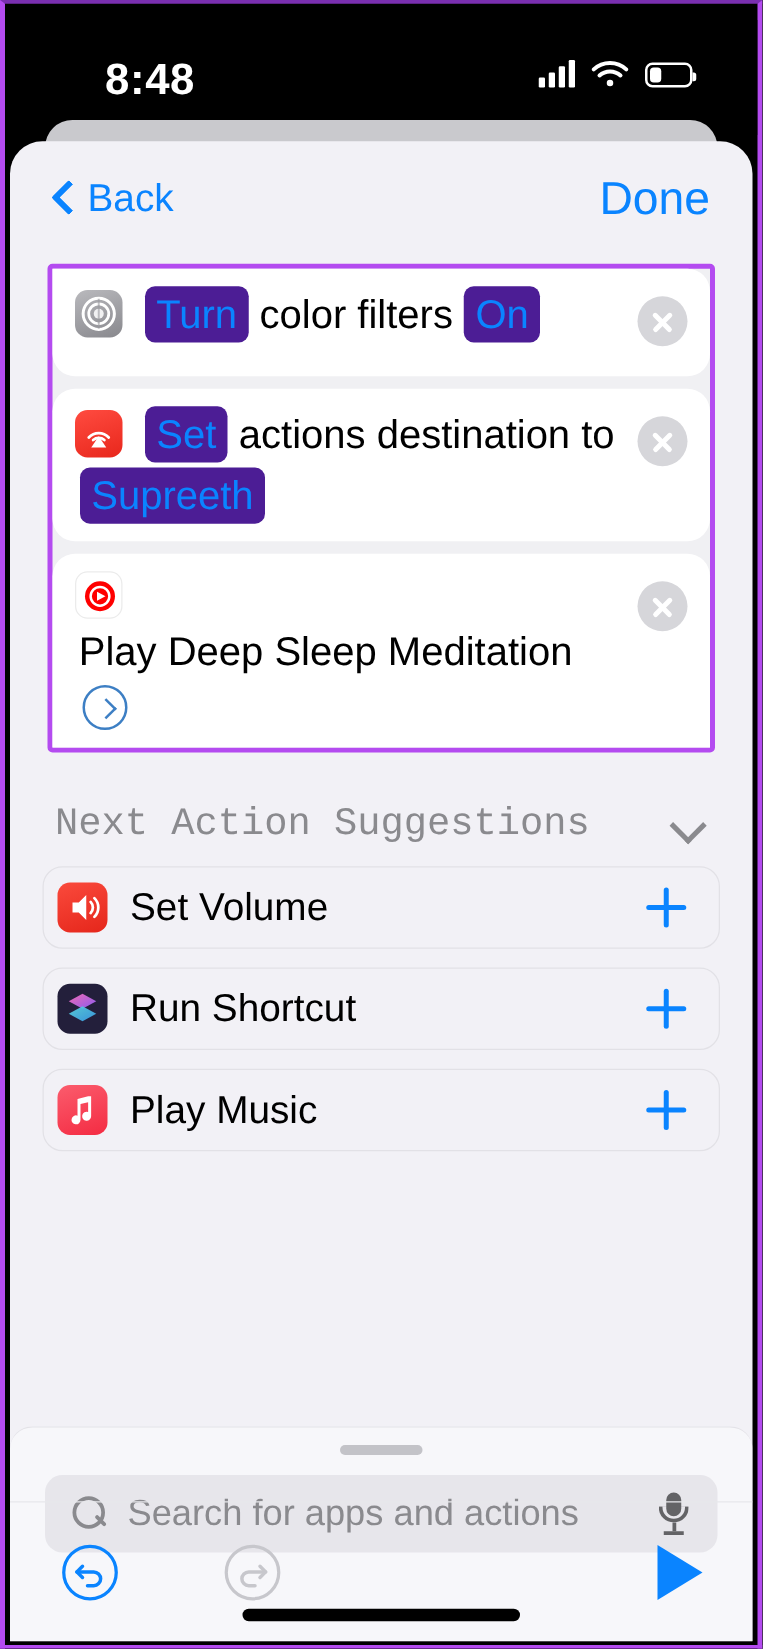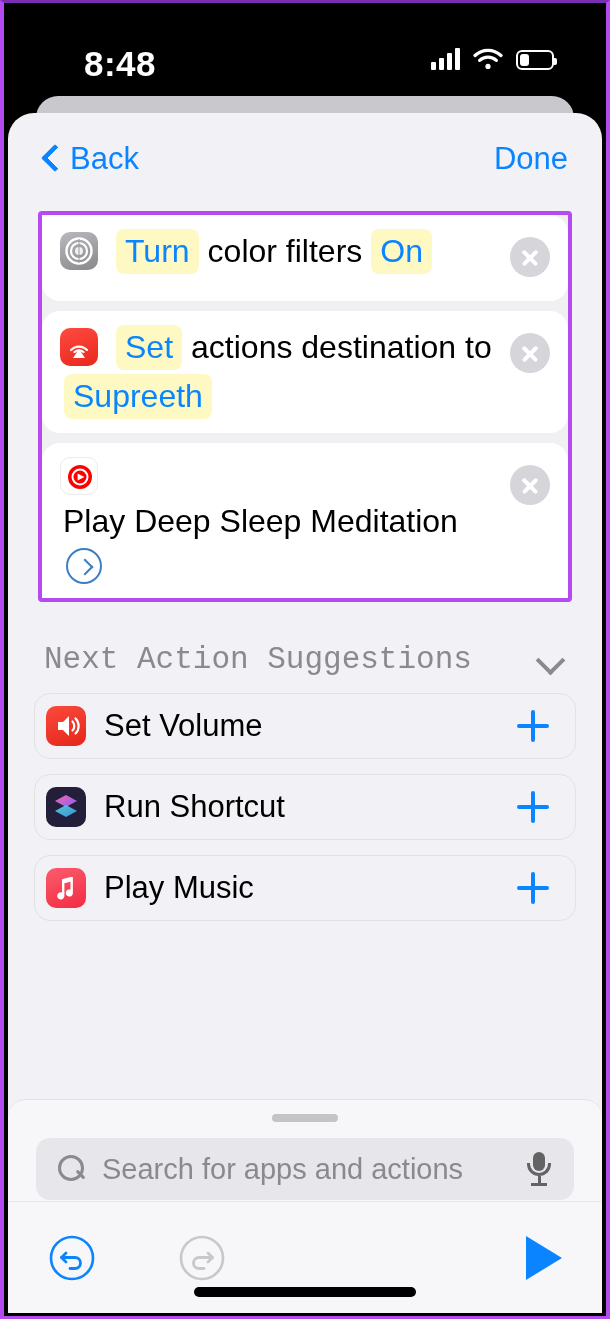--- a/index.html
+++ b/index.html
@@ -70,21 +70,21 @@
   }
   #back-btn { display:flex; align-items:center; gap:10px; cursor:pointer; }
   #back-chevron { width:18px; height:30px; position:relative; }
   #back-chevron::before{
     content:""; position:absolute; left:3px; top:4px;
     width:15px; height:15px;
     border-left:5px solid #0a84ff; border-bottom:5px solid #0a84ff;
     transform:rotate(45deg); border-radius:2px;
   }
   #back-label { font-size:31px; color:#0a84ff; }
-  #done-btn { font-size:31px; color:#0a84ff; cursor:pointer; }
+  #done-btn { font-size:37px; color:#0a84ff; cursor:pointer; }
 
   
   #actions-wrap {
     position:relative; margin:6px 30px 0 30px;
     border:4px solid #b44bf0; border-radius:4px;
     background:#f0f0f3;
   }
   .action-card {
     background:#fff; position:relative;
     padding:14px 70px 14px 18px;
@@ -99,21 +99,21 @@
     display:flex; align-items:center; flex-wrap:wrap;
     gap:2px; row-gap:4px;
     font-size:32px; color:#000; line-height:1.28;
   }
   .app-icon {
     width:38px; height:38px; border-radius:10px;
     flex:0 0 auto; margin-right:12px;
     position:relative; overflow:hidden;
   }
   .chip {
-    color:#0a84ff; background:#fef9c3;
+    color:#0a84ff; background:#4c1d95;
     border-radius:8px; padding:2px 9px; margin:0 4px;
     cursor:pointer;
   }
   .plain { padding:2px 3px; }
 
   .del-btn {
     position:absolute; right:18px; top:22px;
     width:40px; height:40px; border-radius:50%;
     background:#d6d6da; cursor:pointer;
   }
@@ -169,21 +169,21 @@
     width:32px; height:32px; position:relative; flex:0 0 auto;
   }
   .plus::before,.plus::after{
     content:""; position:absolute; background:#0a84ff; border-radius:2px;
   }
   .plus::before{ left:0; top:14px; width:32px; height:4px; }
   .plus::after { top:0; left:14px; width:4px; height:32px; }
 
   
   #bottom {
-    position:absolute; left:0; right:0; bottom:0; height:214px;
+    position:absolute; left:0; right:0; bottom:0; height:172px;
     background:#f7f7fa; border-top:1.5px solid #e3e2e7;
     border-radius:18px 18px 0 0;
   }
   #grabber {
     width:66px; height:8px; background:#c3c3c8; border-radius:4px;
     margin:14px auto 0 auto; cursor:pointer;
   }
   #searchbar {
     margin:16px 28px 0 28px; height:62px;
     background:#e7e6eb; border-radius:14px;

